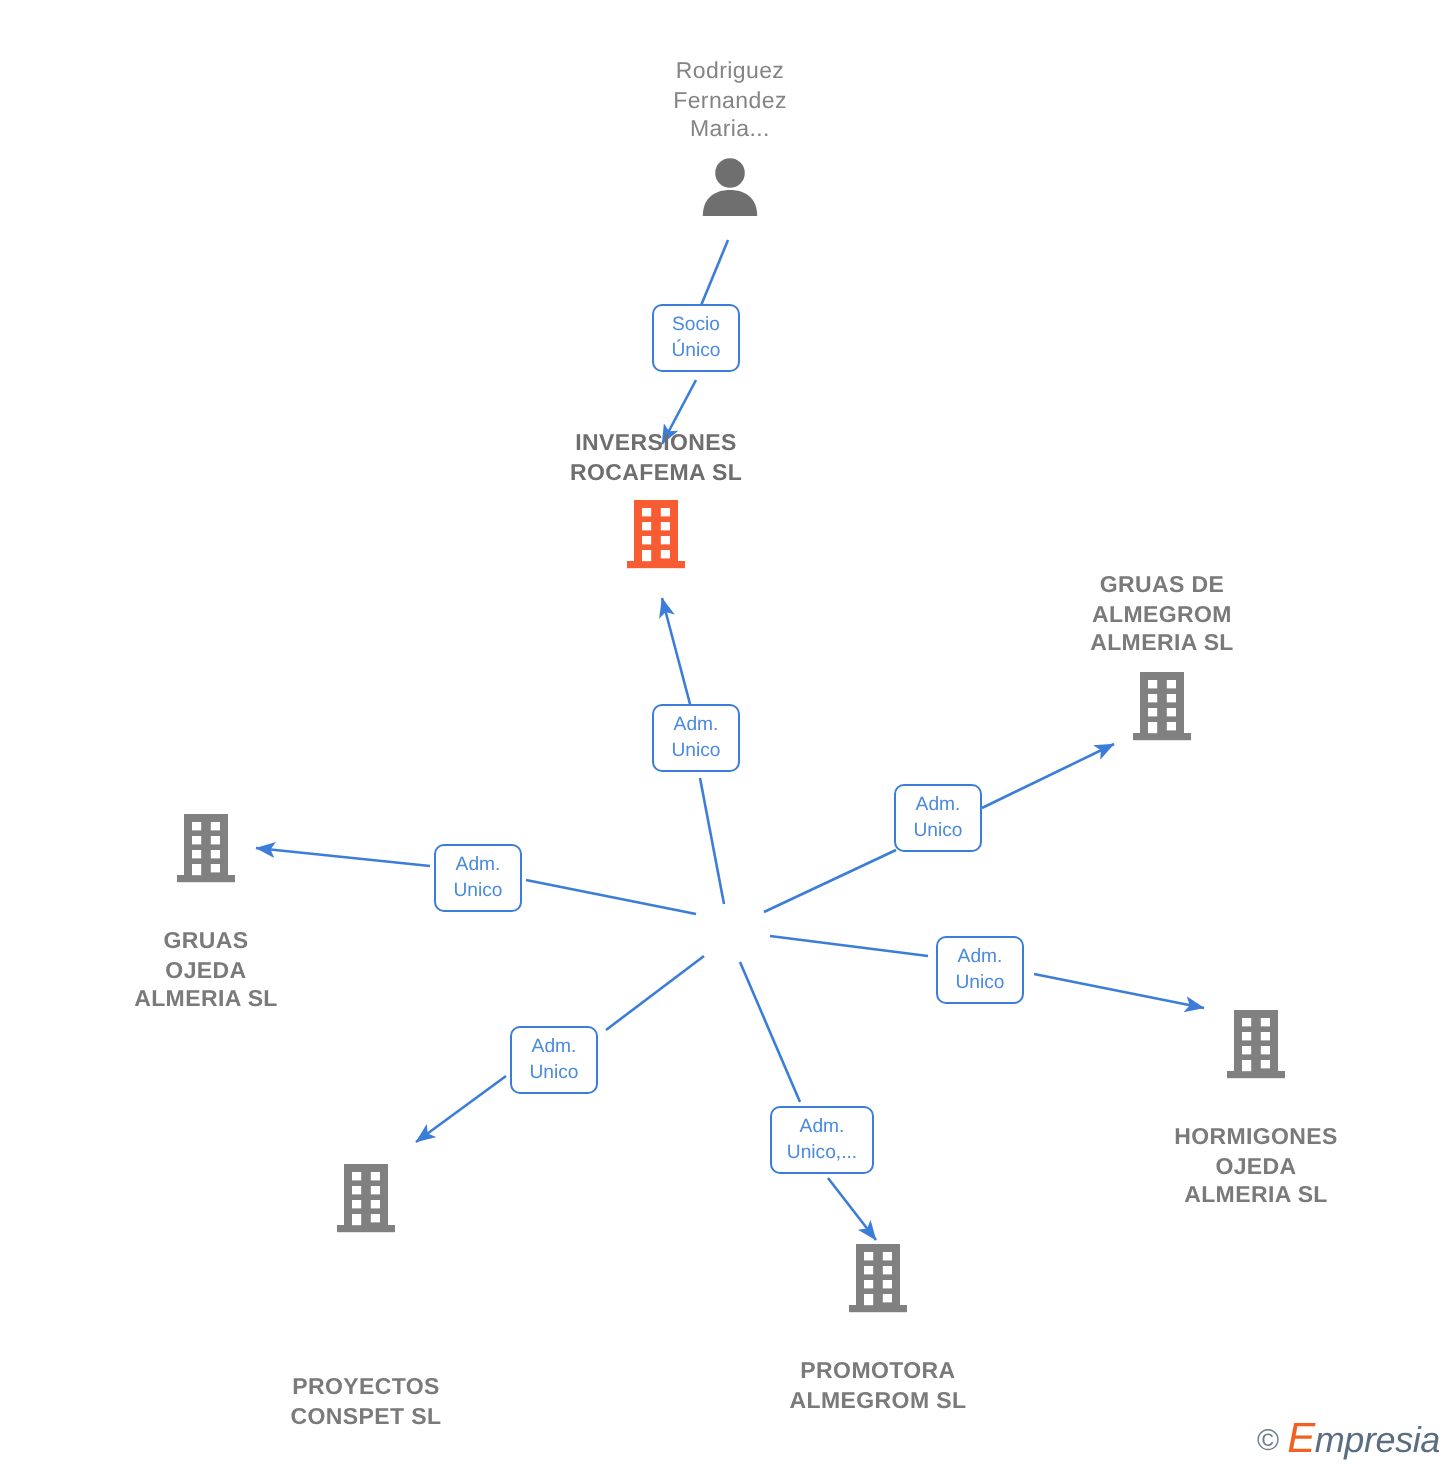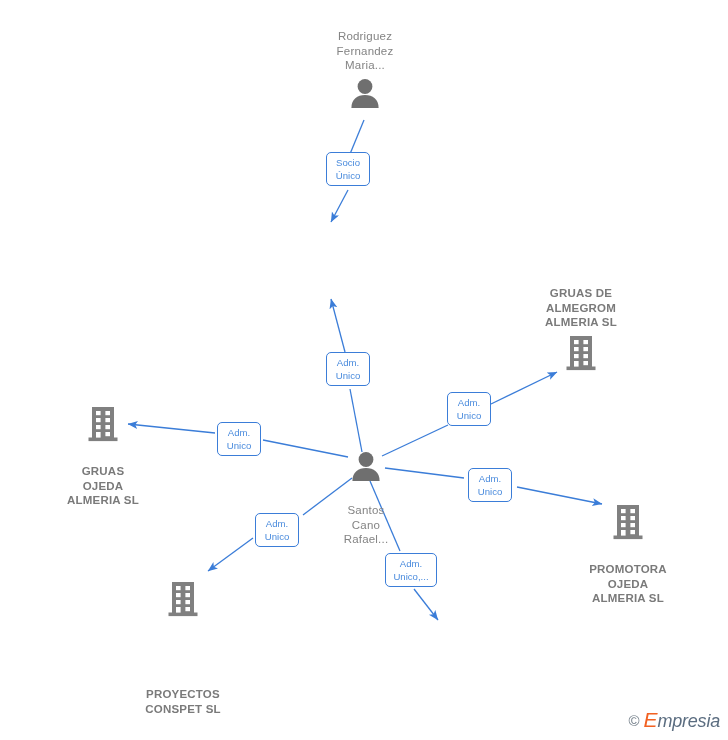--- a/index.html
+++ b/index.html
@@ -148,32 +148,39 @@
 Fernandez
 Maria...</div>
     <div class="node-icon">
       <svg width="34" height="30" viewBox="0 0 34 30">
         <circle cx="17" cy="8.5" r="7.4" fill="#6f6f6f"></circle>
         <path d="M3.4,30 C3.4,21.0 9.3,17.0 17,17.0 C24.7,17.0 30.6,21.0 30.6,30 Z" fill="#6f6f6f"></path>
       </svg>
     </div>
   </div>
 
-
-  <div class="node label-below" style="left:366px; top:451px;">
-    <div class="node-icon">
-      <svg width="34" height="30" viewBox="0 0 34 30">
-        <circle cx="17" cy="8.5" r="7.4" fill="#6f6f6f"></circle>
-        <path d="M3.4,30 C3.4,21.0 9.3,17.0 17,17.0 C24.7,17.0 30.6,21.0 30.6,30 Z" fill="#6f6f6f"></path>
-      </svg>
-    </div>
-    <div class="node-label person">Santos
-Cano
-Rafael...</div>
-  </div>
+  <div class="node label-above" style="left:328px; top:215px;">
+    <div class="node-label company focus">INVERSIONES
+ROCAFEMA SL</div>
+    <div class="node-icon">
+      <svg width="30" height="36" viewBox="0 0 30 36">
+        <rect x="4" y="1" width="22" height="31" fill="#f75c33"></rect>
+        <rect x="0.5" y="31.5" width="29" height="3.6" fill="#f75c33"></rect>
+        <rect x="8" y="5" width="4.6" height="4.2" fill="#ffffff"></rect>
+        <rect x="17.4" y="5" width="4.6" height="4.2" fill="#ffffff"></rect>
+        <rect x="8" y="12" width="4.6" height="4.2" fill="#ffffff"></rect>
+        <rect x="17.4" y="12" width="4.6" height="4.2" fill="#ffffff"></rect>
+        <rect x="8" y="19" width="4.6" height="4.2" fill="#ffffff"></rect>
+        <rect x="17.4" y="19" width="4.6" height="4.2" fill="#ffffff"></rect>
+        <rect x="8" y="26" width="4.6" height="5.6" fill="#ffffff"></rect>
+        <rect x="17.4" y="26" width="4.6" height="4.2" fill="#ffffff"></rect>
+      </svg>
+    </div>
+  </div>
+
 
   <div class="node label-above" style="left:581px; top:286px;">
     <div class="node-label company">GRUAS DE
 ALMEGROM
 ALMERIA SL</div>
     <div class="node-icon">
       <svg width="30" height="36" viewBox="0 0 30 36">
         <rect x="4" y="1" width="22" height="31" fill="#808080"></rect>
         <rect x="0.5" y="31.5" width="29" height="3.6" fill="#808080"></rect>
         <rect x="8" y="5" width="4.6" height="4.2" fill="#ffffff"></rect>
@@ -216,21 +223,21 @@
         <rect x="8" y="5" width="4.6" height="4.2" fill="#ffffff"></rect>
         <rect x="17.4" y="5" width="4.6" height="4.2" fill="#ffffff"></rect>
         <rect x="8" y="12" width="4.6" height="4.2" fill="#ffffff"></rect>
         <rect x="17.4" y="12" width="4.6" height="4.2" fill="#ffffff"></rect>
         <rect x="8" y="19" width="4.6" height="4.2" fill="#ffffff"></rect>
         <rect x="17.4" y="19" width="4.6" height="4.2" fill="#ffffff"></rect>
         <rect x="8" y="26" width="4.6" height="5.6" fill="#ffffff"></rect>
         <rect x="17.4" y="26" width="4.6" height="4.2" fill="#ffffff"></rect>
       </svg>
     </div>
-    <div class="node-label company">PROMOTORA
+    <div class="node-label company">HORMIGONES
 OJEDA
 ALMERIA SL</div>
   </div>
 
   <div class="node label-below" style="left:183px; top:581px;gap:48px;">
     <div class="node-icon">
       <svg width="30" height="36" viewBox="0 0 30 36">
         <rect x="4" y="1" width="22" height="31" fill="#808080"></rect>
         <rect x="0.5" y="31.5" width="29" height="3.6" fill="#808080"></rect>
         <rect x="8" y="5" width="4.6" height="4.2" fill="#ffffff"></rect>
@@ -240,20 +247,38 @@
         <rect x="8" y="19" width="4.6" height="4.2" fill="#ffffff"></rect>
         <rect x="17.4" y="19" width="4.6" height="4.2" fill="#ffffff"></rect>
         <rect x="8" y="26" width="4.6" height="5.6" fill="#ffffff"></rect>
         <rect x="17.4" y="26" width="4.6" height="4.2" fill="#ffffff"></rect>
       </svg>
     </div>
     <div class="node-label company">PROYECTOS
 CONSPET  SL</div>
   </div>
 
+  <div class="node label-below" style="left:439px; top:621px;">
+    <div class="node-icon">
+      <svg width="30" height="36" viewBox="0 0 30 36">
+        <rect x="4" y="1" width="22" height="31" fill="#808080"></rect>
+        <rect x="0.5" y="31.5" width="29" height="3.6" fill="#808080"></rect>
+        <rect x="8" y="5" width="4.6" height="4.2" fill="#ffffff"></rect>
+        <rect x="17.4" y="5" width="4.6" height="4.2" fill="#ffffff"></rect>
+        <rect x="8" y="12" width="4.6" height="4.2" fill="#ffffff"></rect>
+        <rect x="17.4" y="12" width="4.6" height="4.2" fill="#ffffff"></rect>
+        <rect x="8" y="19" width="4.6" height="4.2" fill="#ffffff"></rect>
+        <rect x="17.4" y="19" width="4.6" height="4.2" fill="#ffffff"></rect>
+        <rect x="8" y="26" width="4.6" height="5.6" fill="#ffffff"></rect>
+        <rect x="17.4" y="26" width="4.6" height="4.2" fill="#ffffff"></rect>
+      </svg>
+    </div>
+    <div class="node-label company">PROMOTORA
+ALMEGROM SL</div>
+  </div>
 
   <div class="edge-label" style="left:326px; top:152px; width:44px;">Socio
 Único</div>
 
   <div class="edge-label" style="left:326px; top:352px; width:44px;">Adm.
 Unico</div>
 
   <div class="edge-label" style="left:447px; top:392px; width:44px;">Adm.
 Unico</div>
 

